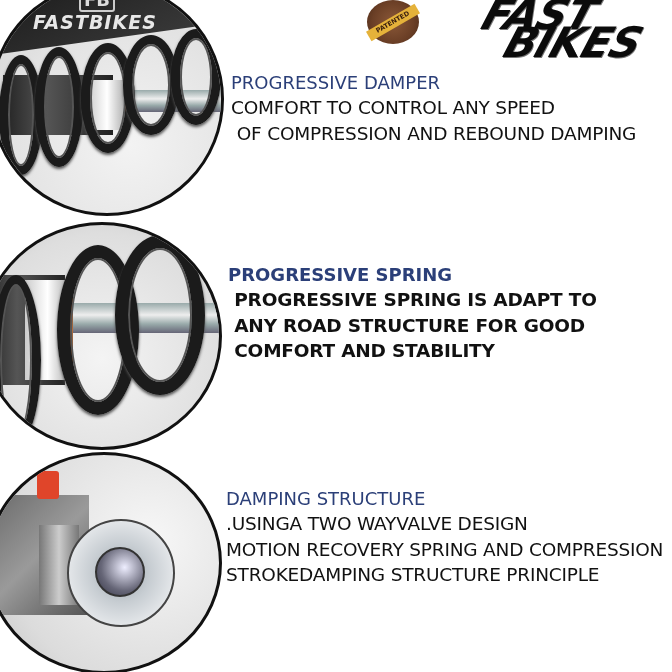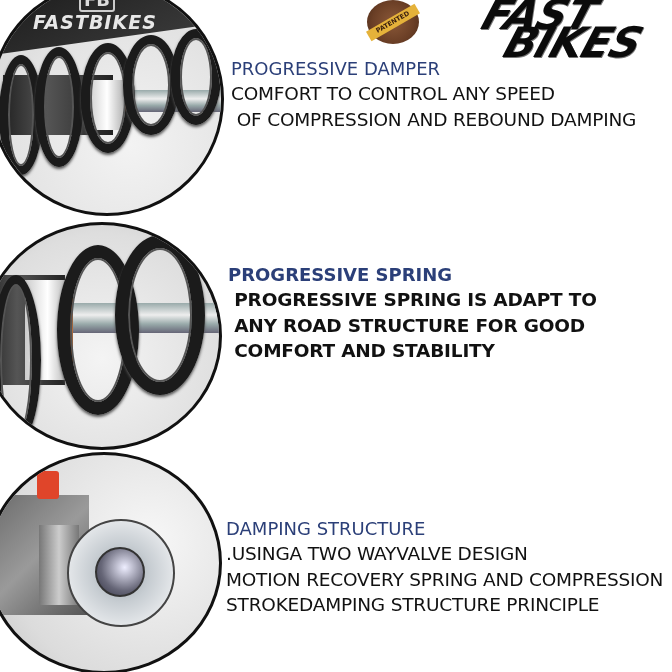--- a/index.html
+++ b/index.html
@@ -26,23 +26,23 @@
   .badge-ribbon{position:absolute;left:-2px;top:17px;width:56px;height:11px;background:#e5b23a;transform:rotate(-30deg);color:#3a2010;font-size:6.5px;font-weight:bold;text-align:center;line-height:11px;font-family:"DejaVu Sans",sans-serif;}
 
   .brand{position:absolute;left:462px;top:-4px;width:215px;height:70px;}
   .brand-line{position:absolute;font-family:"DejaVu Sans",sans-serif;font-weight:bold;font-style:italic;color:#0b0b0b;font-size:42px;letter-spacing:-1px;transform:skewX(-18deg);text-shadow:1px 1px 0 #777;}
   .brand-fast{left:22px;top:-6px;}
   .brand-bikes{left:44px;top:22px;}
 
   .section{position:absolute;font-family:"DejaVu Sans","Liberation Sans",sans-serif;}
   .heading{color:#2b3f78;font-size:18px;line-height:24px;white-space:nowrap;}
   .line{color:#111;font-size:18.5px;line-height:25.5px;white-space:nowrap;letter-spacing:-0.2px;}
-  .s1{left:231px;top:57px;}
+  .s1{left:231px;top:71px;}
   .s2{left:228px;top:263px;font-weight:bold;}
-  .s3{left:226px;top:517px;}
+  .s3{left:226px;top:487px;}
 </style>
 </head>
 <body>
 
 <div class="circle c1">
   <div class="banner"></div>
   <div class="banner-logo">FB</div>
   <div class="banner-text">FASTBIKES</div>
   <div class="rod" style="left:40px;top:105px;width:200px;height:22px;"></div>
   <div class="body-cyl" style="left:10px;top:90px;width:110px;height:60px;"></div>

